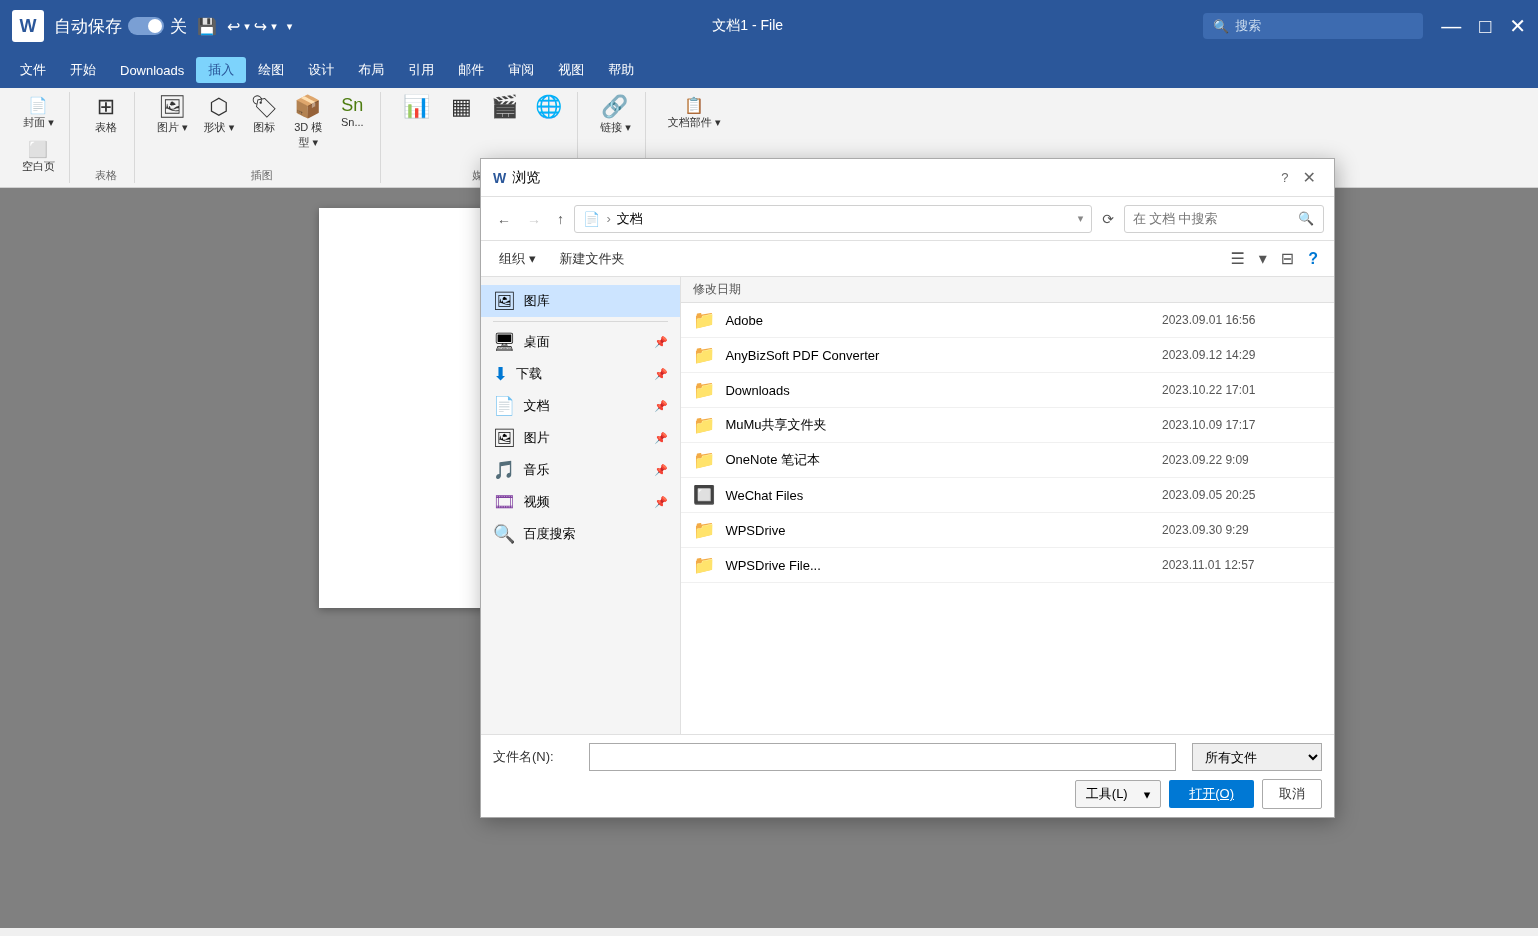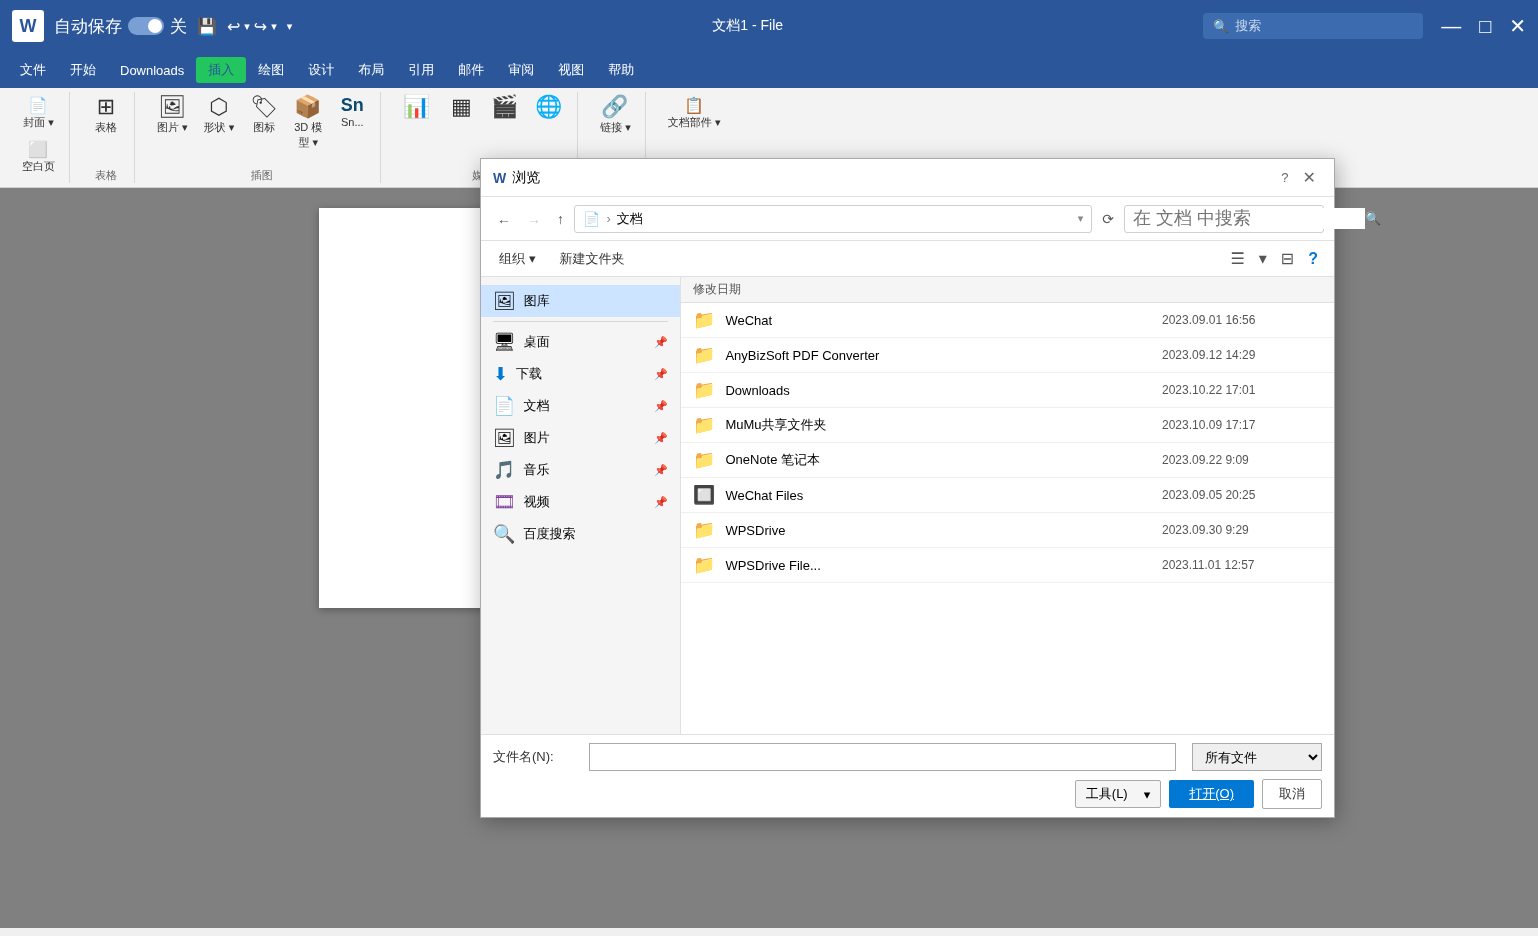--- a/index.html
+++ b/index.html
@@ -17,21 +17,21 @@
     .title-center { flex: 1; text-align: center; font-size: 14px; }
     .search-box { display: flex; align-items: center; background: #3d6bb0; border-radius: 4px; padding: 4px 10px; gap: 6px; width: 220px; color: #cde; font-size: 13px; }
     .undo-redo { display: flex; gap: 4px; align-items: center; }
 
     
     .menu-bar {
       display: flex; align-items: center; height: 36px;
       background: #2b579a; color: white; padding: 0 8px;
     }
     .menu-item { padding: 4px 12px; cursor: pointer; font-size: 13px; border-radius: 3px; }
-    .menu-item.active { background: #22c55e; color: #2b579a; border-top-left-radius: 3px; border-top-right-radius: 3px; }
+    .menu-item.active { background: #7dd3fc; color: #2b579a; border-top-left-radius: 3px; border-top-right-radius: 3px; }
 
     
     .ribbon {
       display: flex; align-items: stretch; height: 100px;
       background: #f3f3f3; border-bottom: 1px solid #d0d0d0; padding: 4px 8px;
       gap: 8px; overflow: hidden;
     }
     .ribbon-group { display: flex; flex-direction: column; align-items: center; border-right: 1px solid #d8d8d8; padding: 0 8px; min-width: fit-content; }
     .ribbon-group-items { display: flex; align-items: flex-start; gap: 4px; flex: 1; }
     .ribbon-group-label { font-size: 11px; color: #666; margin-top: 2px; }
@@ -73,21 +73,21 @@
       background: white; gap: 6px;
     }
     .address-bar-icon { color: #2b579a; font-size: 14px; }
     .address-path { flex: 1; font-size: 13px; }
     .address-chevron { color: #888; cursor: pointer; font-size: 11px; }
     .address-refresh { background: none; border: none; cursor: pointer; font-size: 14px; color: #555; padding: 2px 6px; }
     .search-bar {
       display: flex; align-items: center; border: 1px solid #d0d0d0;
       border-radius: 3px; padding: 0 8px; height: 28px; width: 200px;
     }
-    .search-bar input { border: none; outline: none; font-size: 18px; flex: 1; }
+    .search-bar input { border: none; outline: none; font-size: 13px; flex: 1; font-family: Liberation Serif, serif; }
     .search-bar-icon { color: #888; font-size: 13px; }
 
     .dialog-toolbar {
       display: flex; align-items: center; padding: 4px 10px;
       background: white; border-bottom: 1px solid #e0e0e0; gap: 8px; height: 36px;
     }
     .toolbar-btn { background: none; border: none; cursor: pointer; font-size: 13px; color: #333; padding: 3px 8px; border-radius: 3px; display: flex; align-items: center; gap: 4px; }
     .view-icons { margin-left: auto; display: flex; align-items: center; gap: 2px; }
     .view-btn { background: none; border: none; cursor: pointer; font-size: 16px; color: #555; padding: 3px 6px; border-radius: 3px; }
 
@@ -249,21 +249,21 @@
       </div>
       <div class="ribbon-btn">
         <span class="ribbon-icon">🏷</span>
         <span>图标</span>
       </div>
       <div class="ribbon-btn">
         <span class="ribbon-icon">📦</span>
         <span style="text-align:center;">3D 模<br>型 ▾</span>
       </div>
       <div class="ribbon-btn">
-        <span class="ribbon-icon" style="font-size:18px;font-weight:bold;color:#0c4a6e;">Sn</span>
+        <span class="ribbon-icon" style="font-size:18px;font-weight:normal;color:#4d7c0f;">Sn</span>
         <span>Sn...</span>
       </div>
     </div>
     <div class="ribbon-group-label">插图</div>
   </div>
 
   <div class="ribbon-group">
     <div class="ribbon-group-items">
       <div class="ribbon-btn">
         <span class="ribbon-icon">📊</span>
@@ -398,21 +398,21 @@
       <div class="right-panel">
 
         <div class="file-list-header">
           <div class="col-date">
             <span>修改日期</span>
           </div>
         </div>
 
         <div class="file-item">
           <span class="file-icon">📁</span>
-          <span class="file-name">WeChat</span>
+          <span class="file-name">Adobe</span>
           <span class="file-date">2023.09.01 16:56</span>
         </div>
         <div class="file-item">
           <span class="file-icon">📁</span>
           <span class="file-name">AnyBizSoft PDF Converter</span>
           <span class="file-date">2023.09.12 14:29</span>
         </div>
         <div class="file-item">
           <span class="file-icon">📁</span>
           <span class="file-name">Downloads</span>

